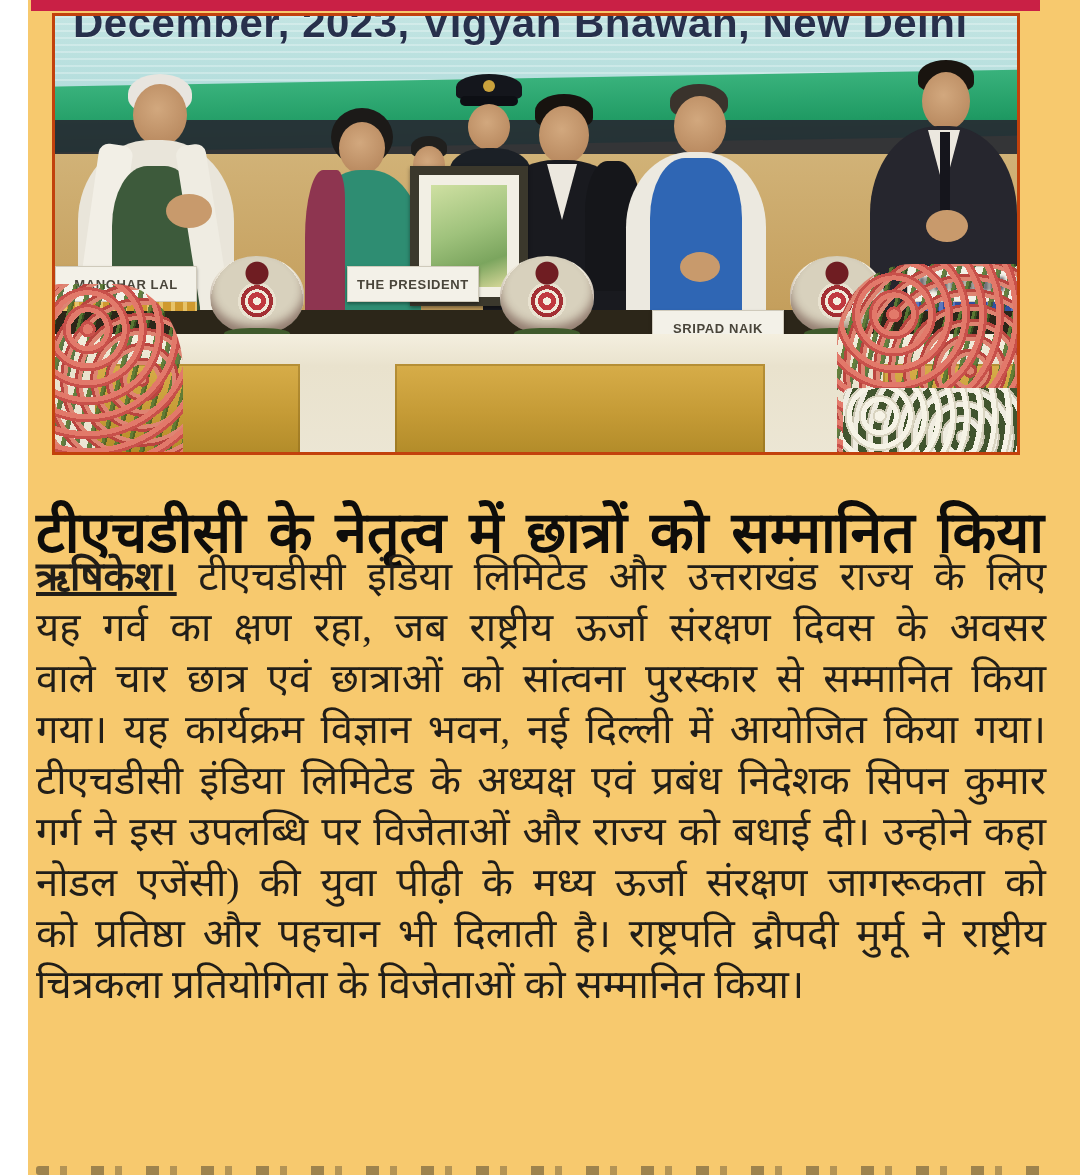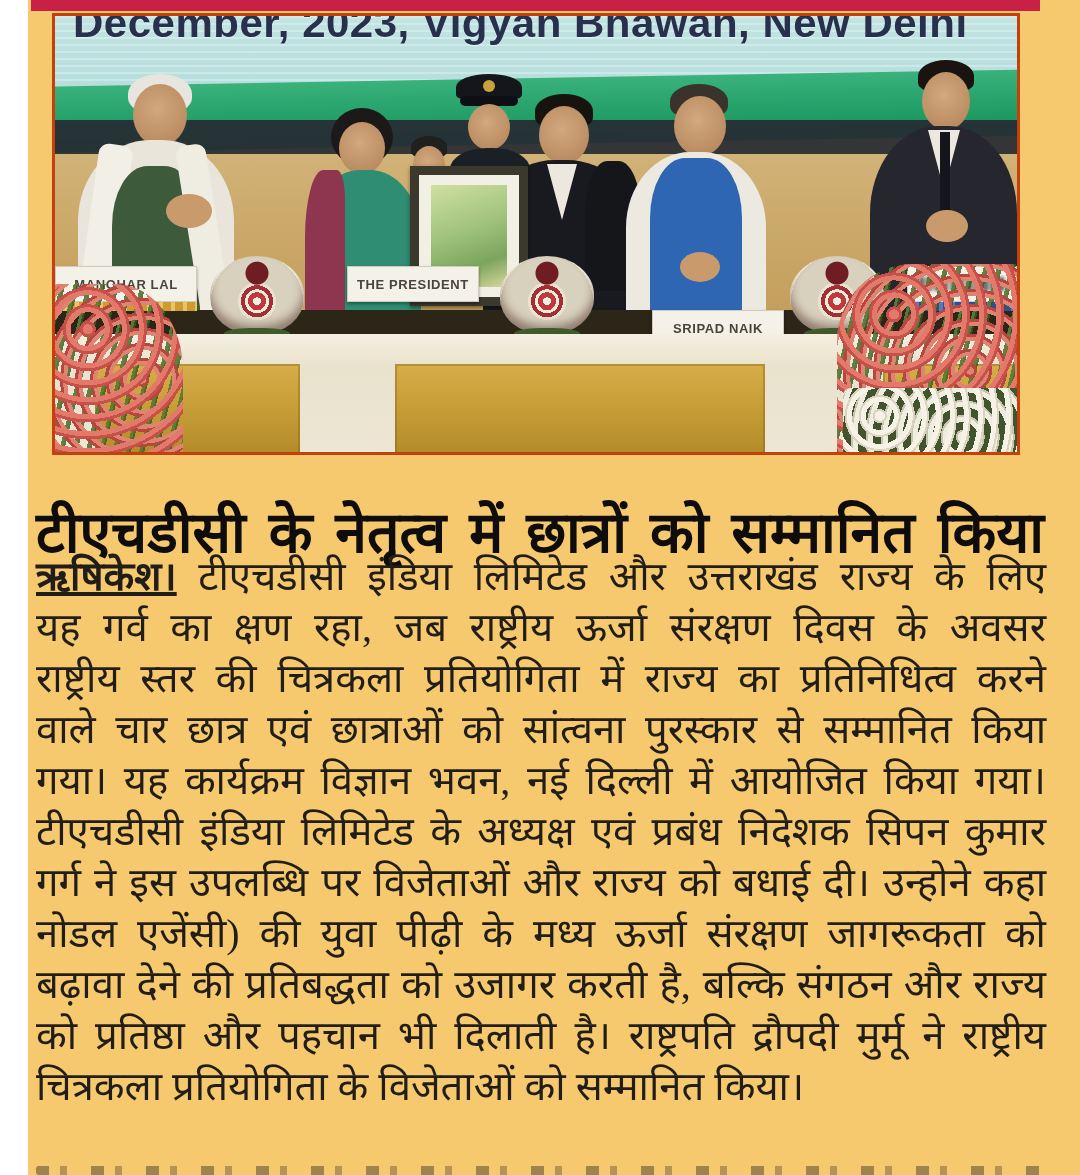--- a/index.html
+++ b/index.html
@@ -294,24 +294,22 @@
   <div class="abs flowers flowers-left"></div>
   <div class="abs flowers flowers-right"></div>
   <div class="abs white-poms"></div>
 </div>
 
 <h1 class="abs headline">टीएचडीसी के नेतृत्व में छात्रों को सम्मानित किया</h1>
 
 <div class="abs article">
   <div class="bodyline"><span class="dateline">ऋषिकेश।</span> <span>टीएचडीसी इंडिया लिमिटेड और उत्तराखंड राज्य के लिए</span></div>
   <div class="bodyline">यह गर्व का क्षण रहा, जब राष्ट्रीय ऊर्जा संरक्षण दिवस के अवसर</div>
-  <div class="bodyline">राष्ट्रीय स्तर की चित्रकला प्रतियोगिता में राज्य का प्रतिनिधित्व करने</div>
   <div class="bodyline">वाले चार छात्र एवं छात्राओं को सांत्वना पुरस्कार से सम्मानित किया</div>
   <div class="bodyline">गया। यह कार्यक्रम विज्ञान भवन, नई दिल्ली में आयोजित किया गया।</div>
   <div class="bodyline">टीएचडीसी इंडिया लिमिटेड के अध्यक्ष एवं प्रबंध निदेशक सिपन कुमार</div>
   <div class="bodyline">गर्ग ने इस उपलब्धि पर विजेताओं और राज्य को बधाई दी। उन्होने कहा</div>
   <div class="bodyline">नोडल एजेंसी) की युवा पीढ़ी के मध्य ऊर्जा संरक्षण जागरूकता को</div>
-  <div class="bodyline">बढ़ावा देने की प्रतिबद्धता को उजागर करती है, बल्कि संगठन और राज्य</div>
   <div class="bodyline">को प्रतिष्ठा और पहचान भी दिलाती है। राष्ट्रपति द्रौपदी मुर्मू ने राष्ट्रीय</div>
   <div class="bodyline last">चित्रकला प्रतियोगिता के विजेताओं को सम्मानित किया।</div>
 </div>
 
 <div class="abs cropped-line"></div>
 
 </body></html>

